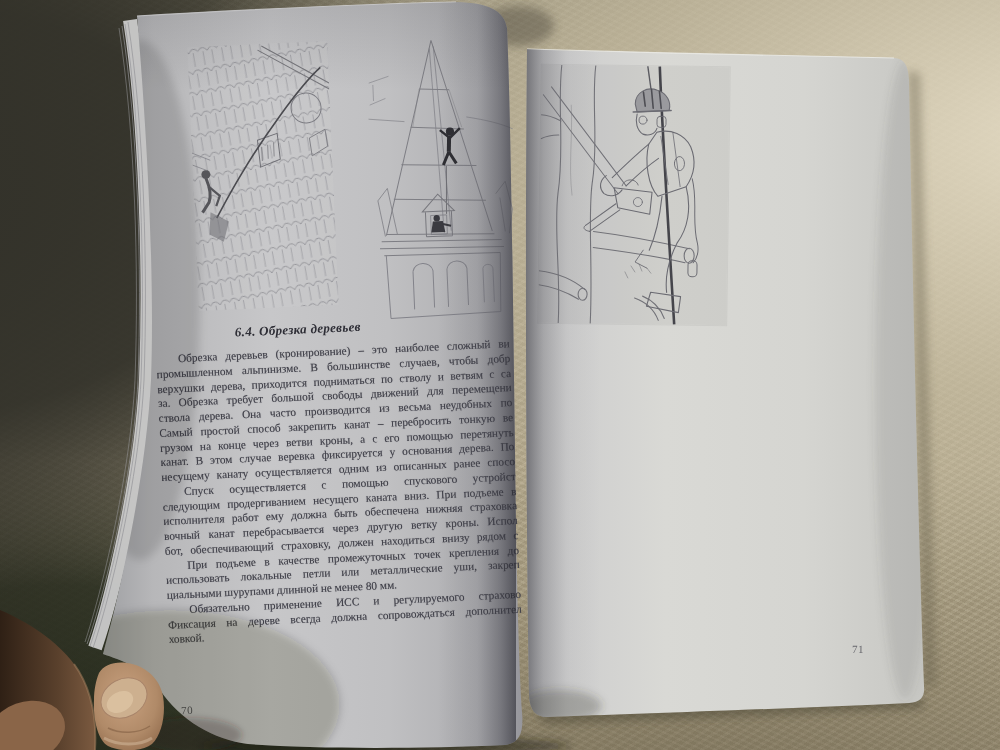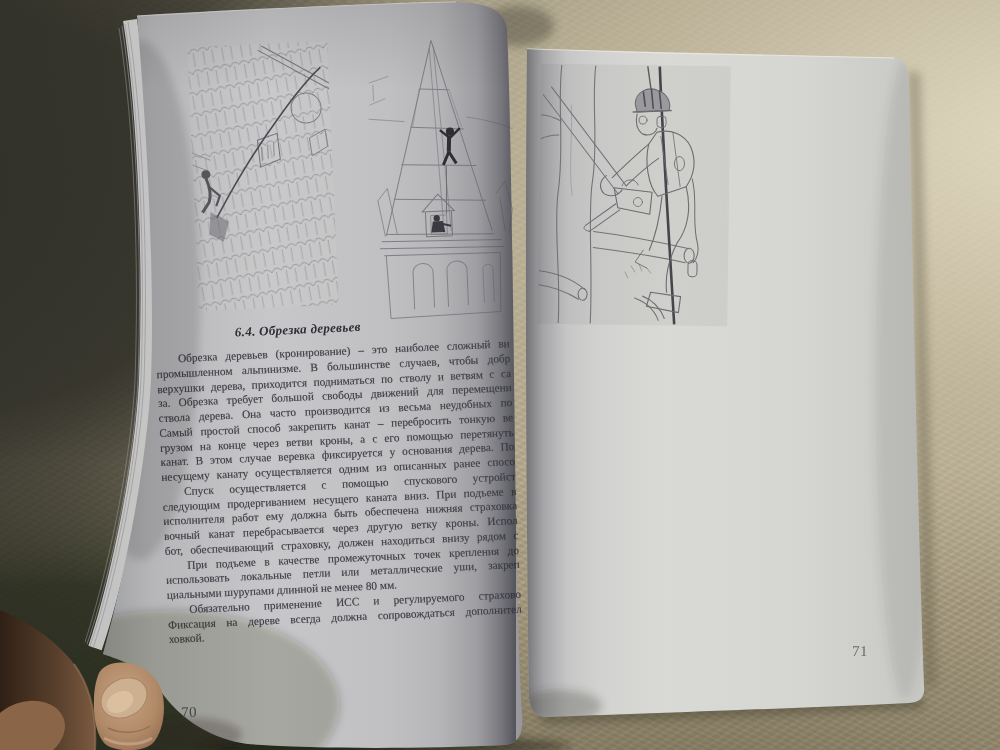--- a/index.html
+++ b/index.html
@@ -33,21 +33,21 @@
     letter-spacing:.3px;height:16px;line-height:16px;
     padding-left:80px;margin-bottom:8px;white-space:nowrap;
   }
   .ln{
     height:14.75px;line-height:14.75px;overflow:hidden;
     text-align:justify;text-align-last:justify;
     text-shadow:0 0 0.7px rgba(65,65,75,0.55);
   }
   .ln.ind{text-indent:22px;}
   .ln.end{text-align-last:left;}
-  .pn{position:absolute;font-size:15px;letter-spacing:.5px;}
+  .pn{position:absolute;font-size:11px;letter-spacing:.5px;}
   .pn70{left:181px;top:704px;color:#4c4c52;transform:rotate(-2deg);}
   .pn71{left:852px;top:643px;color:#68686e;transform:rotate(0.5deg);}
 </style>
 </head>
 <body>
 
 <div class="photo">
 
   <svg class="layer" viewBox="0 0 1000 750">
     <defs>

